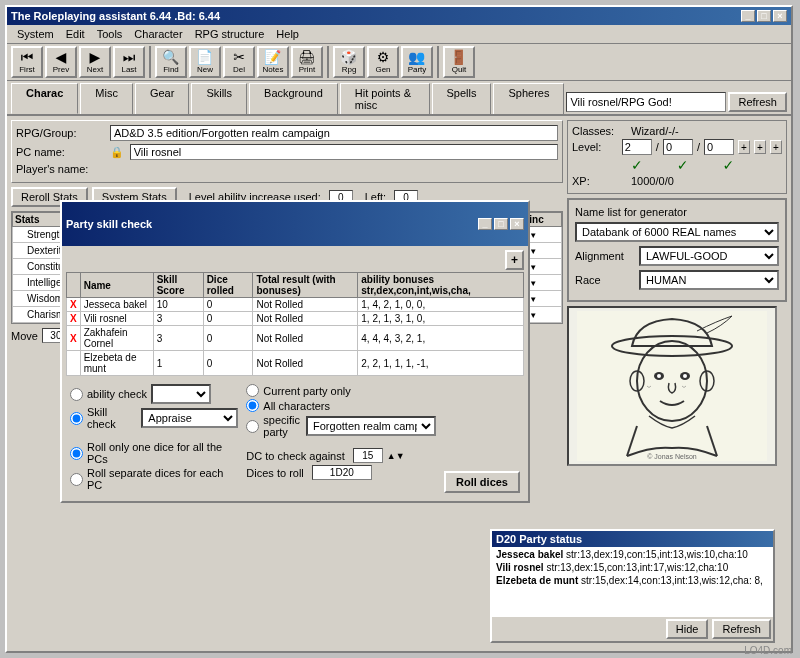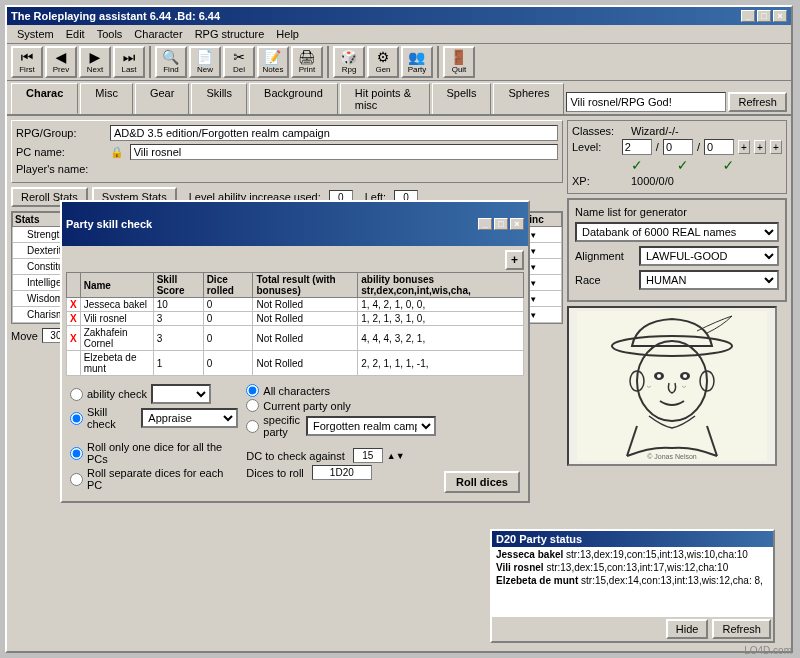--- a/index.html
+++ b/index.html
@@ -880,26 +880,26 @@
           <input type="radio" name="roll-type" id="roll-one" checked="" style="">
           <label for="roll-one">Roll only one dice for all the PCs</label>
         </div>
         <div class="radio-row">
           <input type="radio" name="roll-type" id="roll-sep" style="">
           <label for="roll-sep">Roll separate dices for each PC</label>
         </div>
       </div>
       <div class="dialog-right-controls">
         <div class="radio-row">
+          <input type="radio" name="party-type" id="current-party" style="">
+          <label for="current-party">Current party only</label>
+        </div>
+        <div class="radio-row">
           <input type="radio" name="party-type" id="all-chars" checked="" style="">
           <label for="all-chars">All characters</label>
-        </div>
-        <div class="radio-row">
-          <input type="radio" name="party-type" id="current-party" style="">
-          <label for="current-party">Current party only</label>
         </div>
         <div class="radio-row">
           <input type="radio" name="party-type" id="specific-party" style="">
           <label for="specific-party">specific party</label>
           <select class="win-select" style="width:130px; margin:0 0 0 2px;">
             <option>Forgotten realm campaign</option>
           </select>
         </div>
         <div style="height:8px;"></div>
         <div class="radio-row">

